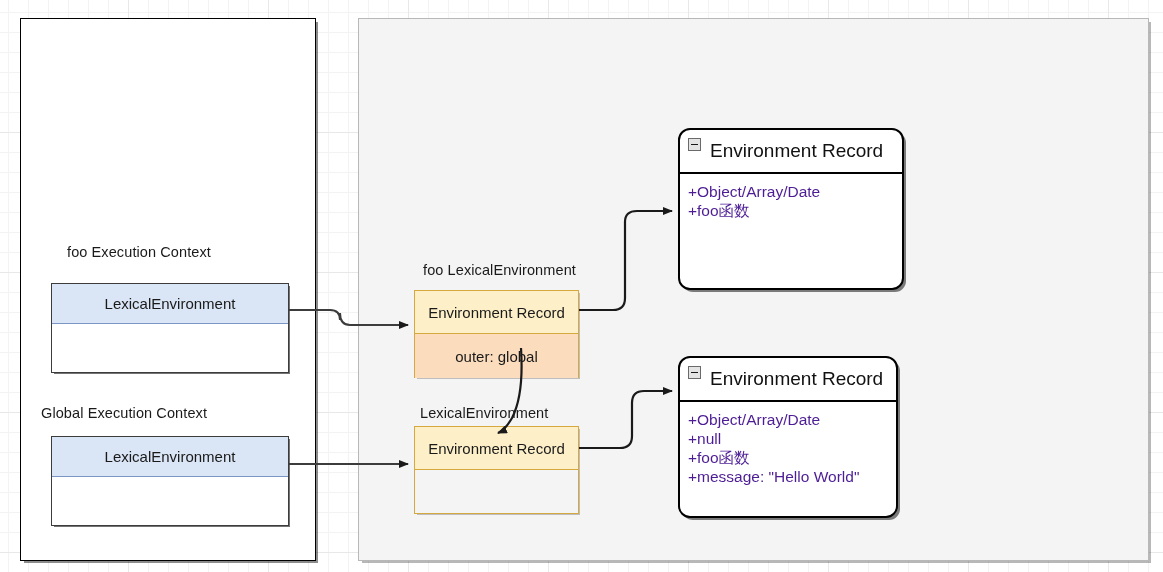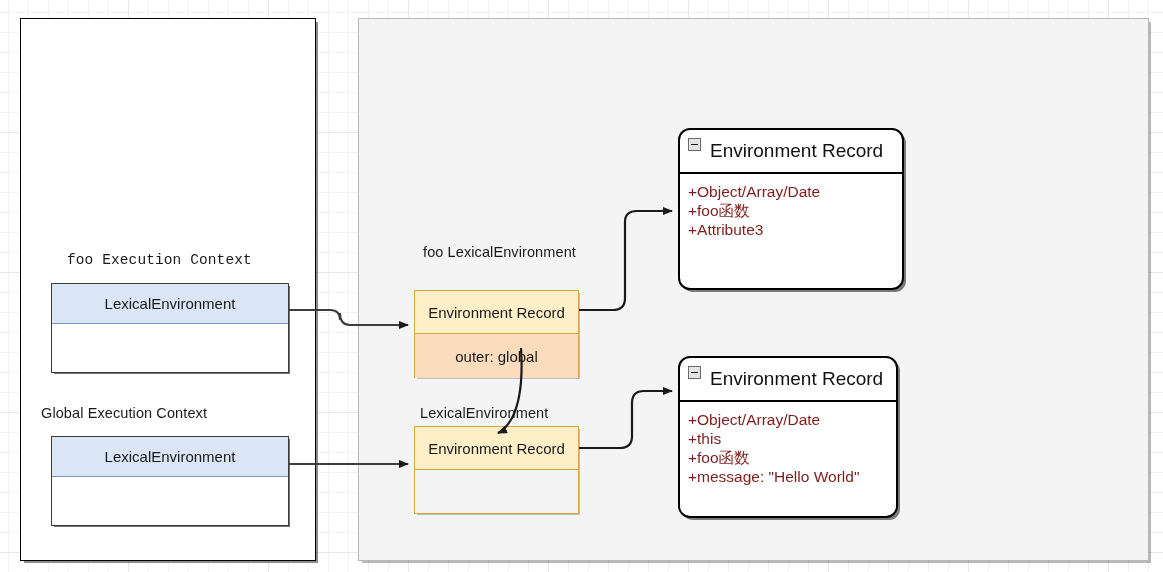--- a/index.html
+++ b/index.html
@@ -122,89 +122,88 @@
     position:absolute;
     left:2px; top:5px;
     width:7px;height:1px;
     background:#1a1a1a;
   }
   .uml .uml-bd{
     padding:8px 0 0 8px;
   }
   .uml .attr{
     font-size:15.5px;
-    color:#7f1d1d;
+    color:#4c1d95;
     line-height:19px;
     white-space:nowrap;
   }
 
   
   #wires{
     position:absolute;left:0;top:0;width:1163px;height:572px;
     pointer-events:none;
   }
 </style>
 </head>
 <body>
 
 <div id="canvas">
 
   <div id="grid"></div>
 
   <div class="panel" id="panel-white"></div>
 
-  <div class="caption" style="left:67px;top:252px;font-family:Liberation Mono, monospace;">foo Execution Context</div>
+  <div class="caption" style="left:67px;top:244px;">foo Execution Context</div>
 
   <div class="twobox ec" style="left:51px;top:283px;width:238px;height:90px;">
     <div class="hd">LexicalEnvironment</div>
     <div class="bd" style="height:48px;"></div>
   </div>
 
   <div class="caption" style="left:41px;top:405px;">Global Execution Context</div>
 
   <div class="twobox ec" style="left:51px;top:436px;width:238px;height:90px;">
     <div class="hd">LexicalEnvironment</div>
     <div class="bd" style="height:48px;"></div>
   </div>
 
   <div class="panel" id="panel-gray"></div>
 
-  <div class="caption" style="left:423px;top:244px;">foo LexicalEnvironment</div>
+  <div class="caption" style="left:423px;top:262px;">foo LexicalEnvironment</div>
 
   <div class="twobox le" style="left:414px;top:290px;width:165px;height:88px;">
     <div class="hd">Environment Record</div>
     <div class="bd">outer: global</div>
   </div>
 
   <div class="caption" style="left:420px;top:405px;">LexicalEnvironment</div>
 
   <div class="twobox le" style="left:414px;top:426px;width:165px;height:88px;">
     <div class="hd">Environment Record</div>
   </div>
 
   <div class="uml" style="left:678px;top:128px;width:226px;height:162px;">
     <div class="uml-hd">
       <span class="collapse"></span>
       <span>Environment Record</span>
     </div>
     <div class="uml-bd">
       <div class="attr">+Object/Array/Date</div>
       <div class="attr">+foo函数</div>
-      <div class="attr">+Attribute3</div>
     </div>
   </div>
 
   <div class="uml" style="left:678px;top:356px;width:220px;height:162px;">
     <div class="uml-hd">
       <span class="collapse"></span>
       <span>Environment Record</span>
     </div>
     <div class="uml-bd">
       <div class="attr">+Object/Array/Date</div>
-      <div class="attr">+this</div>
+      <div class="attr">+null</div>
       <div class="attr">+foo函数</div>
       <div class="attr">+message: "Hello World"</div>
     </div>
   </div>
 
   <svg id="wires" viewBox="0 0 1163 572">
     <defs>
       <marker id="arrow" markerWidth="10" markerHeight="8" refX="9" refY="4" orient="auto" markerUnits="userSpaceOnUse">
         <path d="M0,0 L10,4 L0,8 z" fill="#1a1a1a"></path>
       </marker>

